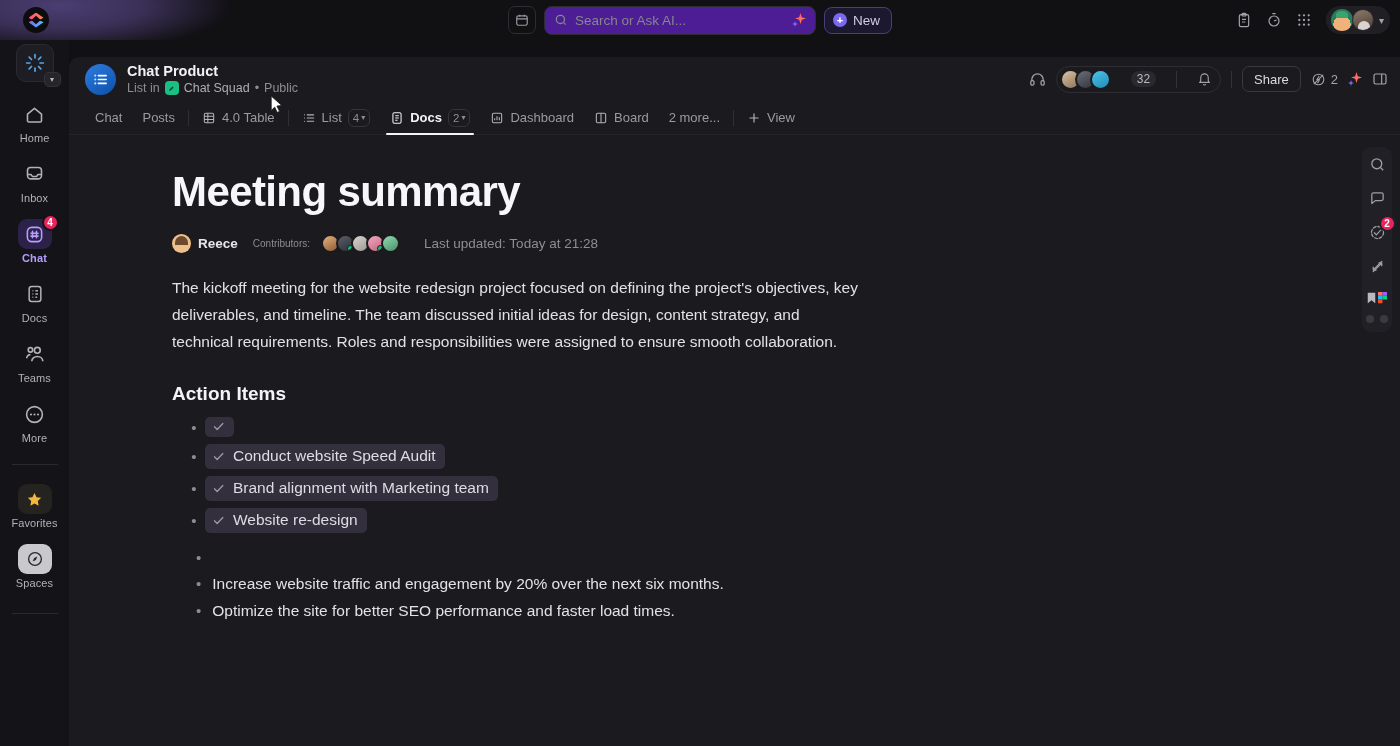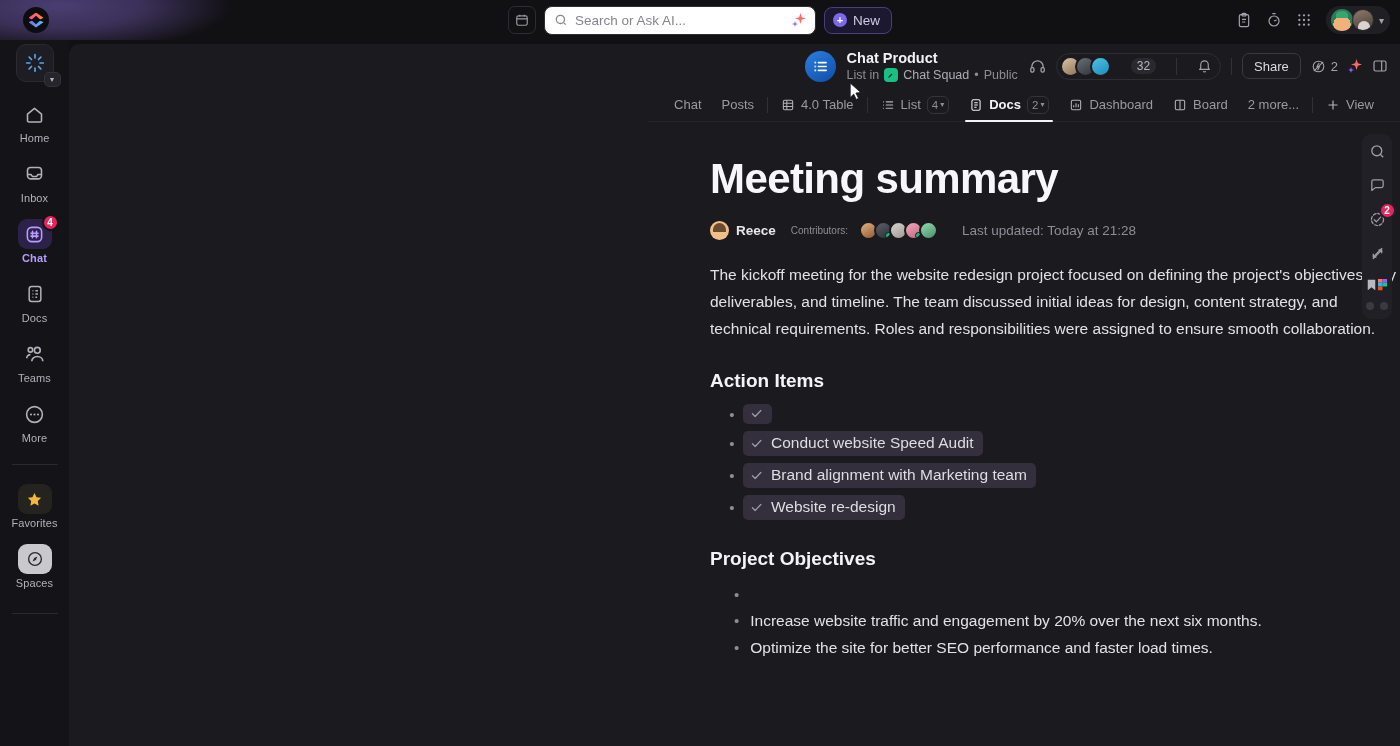--- a/index.html
+++ b/index.html
@@ -47,21 +47,21 @@
     display: flex; align-items: center; gap: 8px;
   }
   .cal-btn {
     width: 28px; height: 28px; border: 1px solid #2e2d33; border-radius: 7px;
     display: flex; align-items: center; justify-content: center;
     color: #9a99a2; background: transparent;
   }
   .search-box {
     width: 272px; height: 29px; border: 1px solid #2e2d33; border-radius: 8px;
     display: flex; align-items: center; padding: 0 9px; gap: 7px;
-    background: #ffffff;
+    background: #4c1d95;
   }
   .search-box .ph { font-size: 13.5px; color: #86858e; flex: 1; }
   .sparkle { width: 14px; height: 14px; position: relative; display:inline-block; }
   .sparkle:before, .sparkle:after {
     content:""; position:absolute;
     background: linear-gradient(135deg,#ff4d8d,#ff8a3d);
     clip-path: polygon(50% 0%, 62% 38%, 100% 50%, 62% 62%, 50% 100%, 38% 62%, 0% 50%, 38% 38%);
   }
   .sparkle:before { width: 11px; height: 11px; right: 0; top: 0; }
   .sparkle:after { width: 6px; height: 6px; left: 0; bottom: 0;
@@ -156,24 +156,23 @@
   }
   .spaces-tile {
     width: 34px; height: 30px; border-radius: 9px; background: #c9c8cd;
     display:flex; align-items:center; justify-content:center; color:#2a2930;
   }
   .side-div-b { width: 46px; height: 1px; background: #2a292f; margin-top: 14px; }
 
   
   .main {
     flex: 1; min-width: 0; background: #1b1a1e;
-    border-radius: 10px 0 0 0; margin-top: 4px;
+    border-radius: 10px 0 0 0; margin-top: 17px;
     display: flex; flex-direction: column; position: relative;
     overflow: hidden;
-    align-items: flex-end;
   }
   .list-header {
     height: 44px; flex: 0 0 44px; display:flex; align-items:center;
     padding: 0 12px 0 16px; gap: 11px;
   }
   .list-avatar {
     width: 31px; height: 31px; border-radius: 50%;
     background: linear-gradient(145deg,#2f7de0,#0c4fa8);
     display:flex; align-items:center; justify-content:center;
     flex: 0 0 31px;
@@ -691,21 +690,20 @@
                 <span class="check-ico">
                   <svg width="13" height="13" viewBox="0 0 24 24" fill="none" stroke="currentColor" stroke-width="2.4" stroke-linecap="round" stroke-linejoin="round">
                       <path d="M4.5 12.5l5 5L20 6.5"></path>
                     </svg>
                 </span>
                 <span>Website re-design</span>
               </span>
             </li>
           </ul>
 
-          <div class="doc-h2">Project Objectives</div>
           <ul class="obj-list">
             <li class="obj-li">
               <span class="obj-bullet">•</span>
             </li>
             <li class="obj-li">
               <span class="obj-bullet">•</span>
               <span class="obj-txt">Increase website traffic and engagement by 20% over the next six months.</span>
             </li>
             <li class="obj-li">
               <span class="obj-bullet">•</span>

